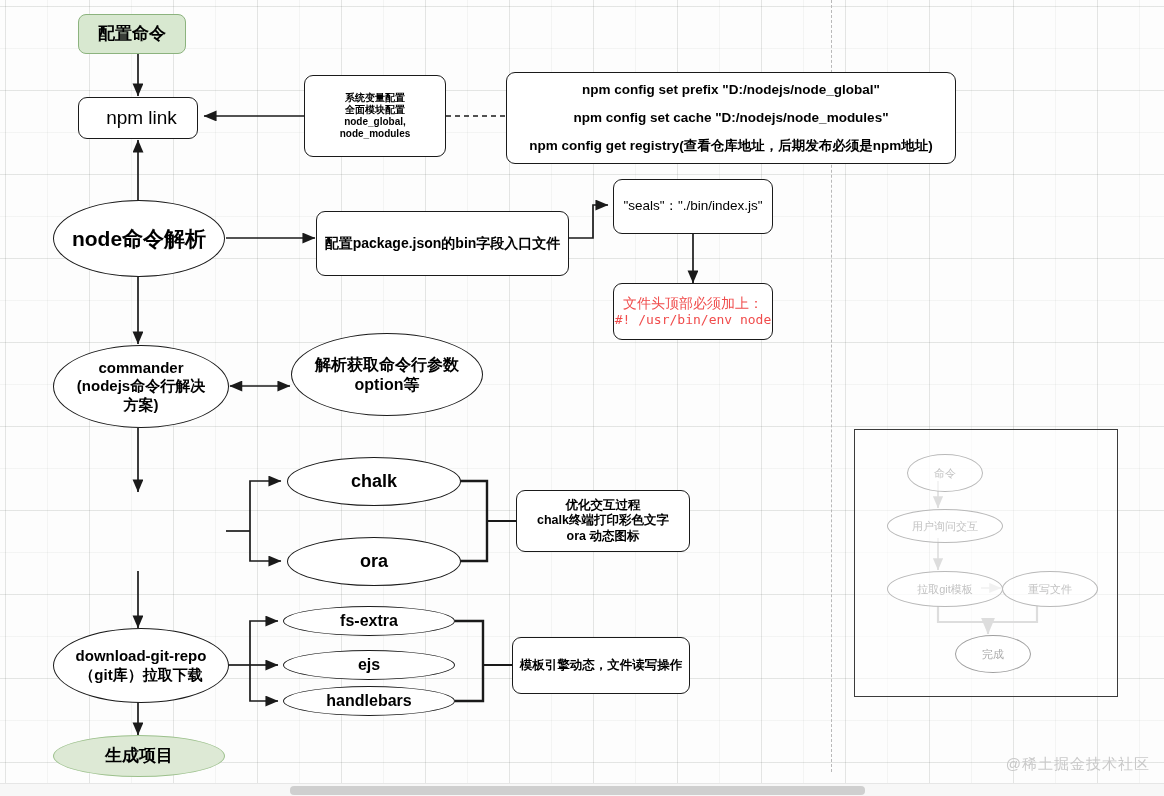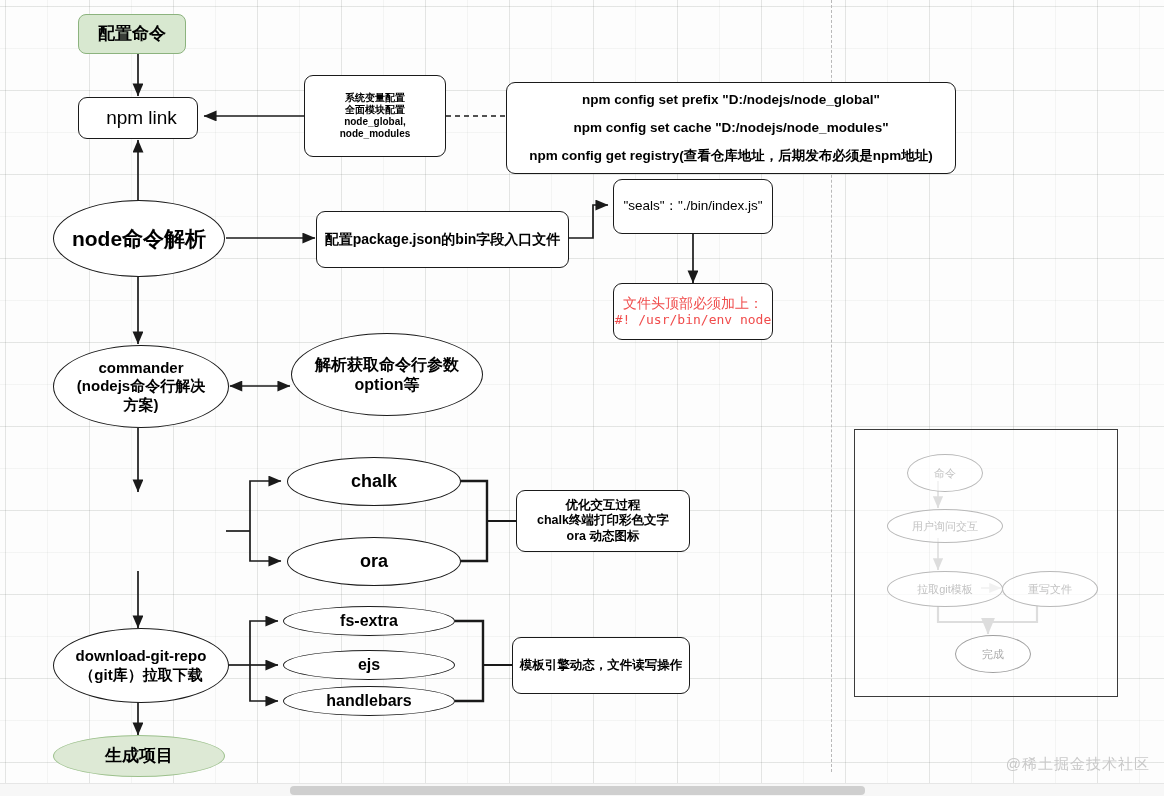--- a/index.html
+++ b/index.html
@@ -202,29 +202,29 @@
 
   <div class="node green-box" style="left:78px; top:14px; width:108px; height:40px; font-size:17px;">配置命令</div>
 
   <div class="node rbox" style="left:78px; top:97px; width:120px; height:42px; font-size:19px;padding-left:7px;">npm link</div>
 
   <div class="node rbox bold" style="left:304px; top:75px; width:142px; height:82px; font-size:10px;">系统变量配置
 全面模块配置
 node_global,
 node_modules</div>
 
-  <div class="node rbox bold" style="left:506px; top:82px; width:450px; height:92px; font-size:13.5px; line-height:1.05;">npm config set prefix "D:/nodejs/node_global"
+  <div class="node rbox bold" style="left:506px; top:72px; width:450px; height:92px; font-size:13.5px; line-height:1.05;">npm config set prefix "D:/nodejs/node_global"
 
 npm config set cache "D:/nodejs/node_modules"
 
 npm config get registry(查看仓库地址，后期发布必须是npm地址)</div>
 
   <div class="node ellipse bold" style="left:53px; top:200px; width:172px; height:77px; font-size:21px;">node命令解析</div>
 
-  <div class="node rbox bold" style="left:316px; top:211px; width:253px; height:57px; font-size:14px;">配置package.json的bin字段入口文件</div>
+  <div class="node rbox bold" style="left:316px; top:211px; width:253px; height:65px; font-size:14px;">配置package.json的bin字段入口文件</div>
 
   <div class="node rbox" style="left:613px; top:179px; width:160px; height:55px; font-size:13.5px;">"seals"："./bin/index.js"</div>
 
   <div class="node rbox" style="left:613px; top:283px; width:160px; height:57px; flex-direction:column; font-size:14px;">
     <span class="redtext" style="font-size:14px;">文件头顶部必须加上：</span>
     <span class="redtext" style="font-size:13px;">#! /usr/bin/env node</span>
   </div>
 
   <div class="node ellipse bold" style="left:53px; top:345px; width:176px; height:83px; font-size:15px;">commander
 (nodejs命令行解决

